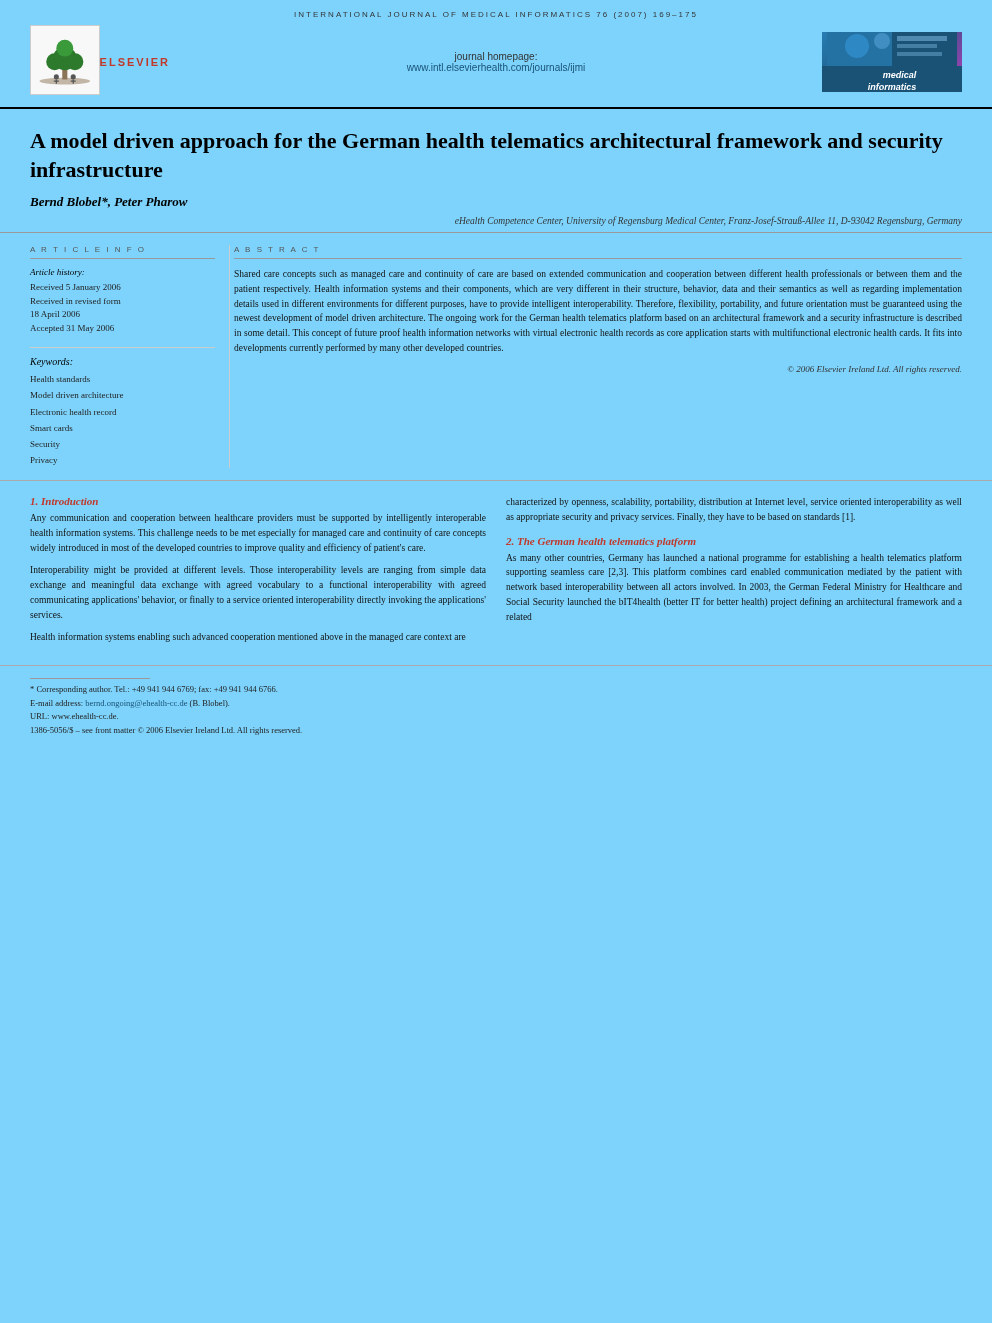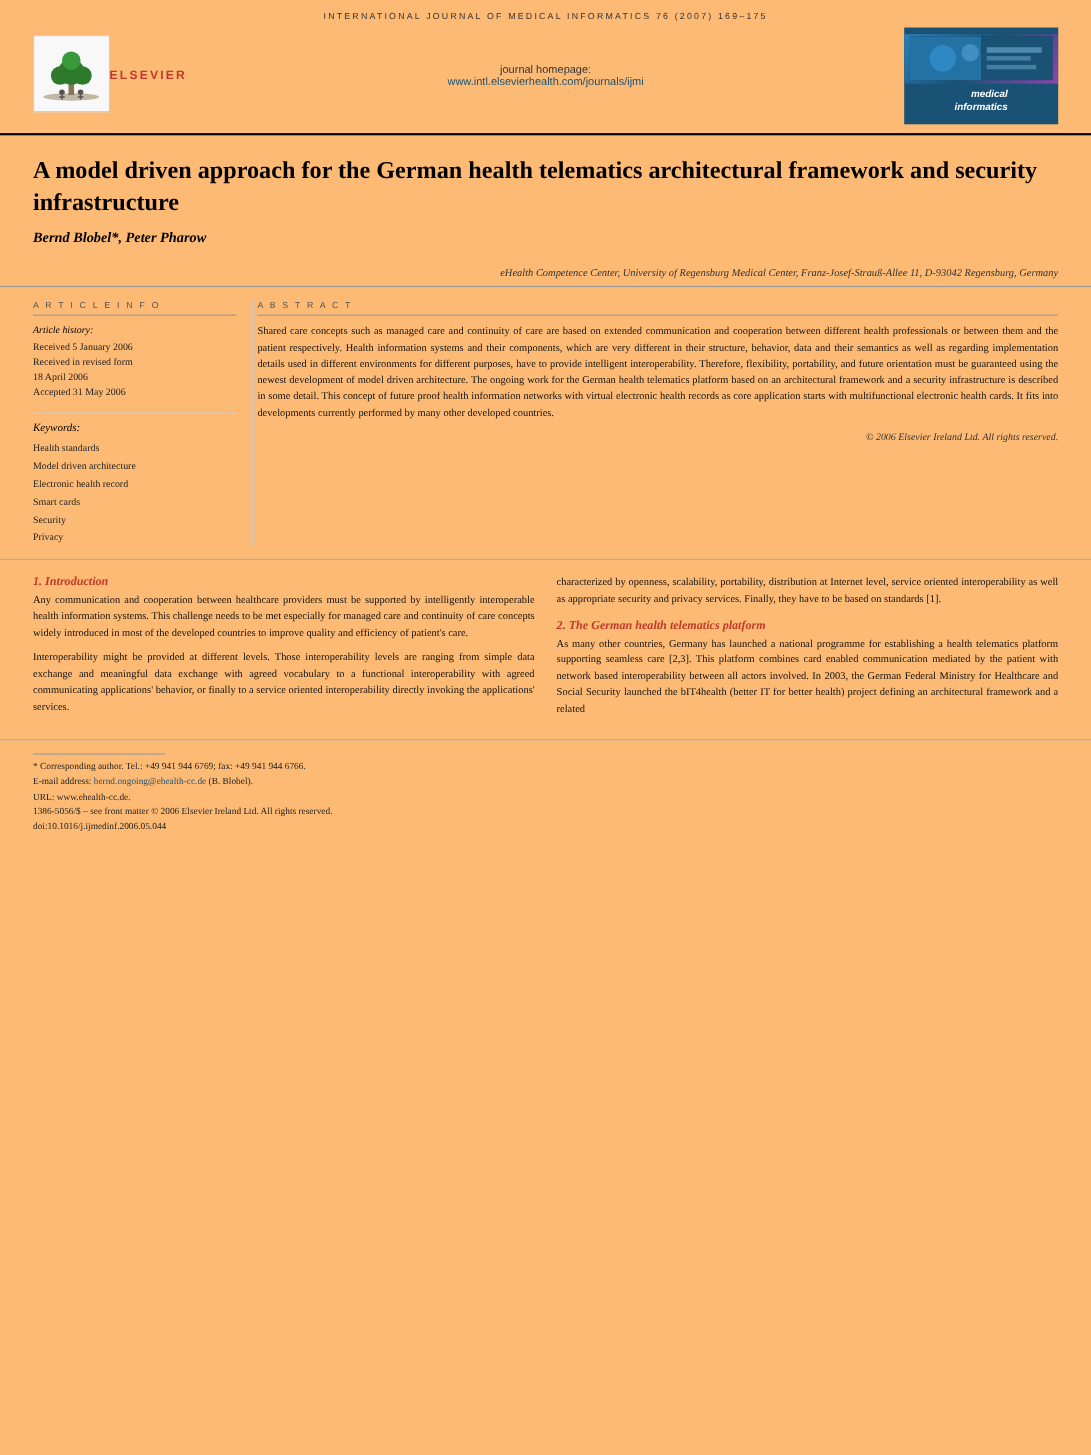--- a/index.html
+++ b/index.html
@@ -7,21 +7,21 @@
       background: #fff;
       font-family: 'Times New Roman', Times, serif;
       font-size: 10px;
       color: #000;
       width: 992px;
       min-height: 1323px;
     }
     .page {
       width: 992px;
       min-height: 1323px;
-      background: #fdba74;
+      background: #7dd3fc;
       padding: 0;
       position: relative;
     }
 
     
     .journal-top-line {
       text-align: center;
       font-size: 8px;
       letter-spacing: 2px;
       color: #333;
@@ -67,21 +67,21 @@
       font-family: Arial, sans-serif;
       font-size: 10px;
       color: #333;
     }
     .journal-homepage a {
       color: #1a5276;
       text-decoration: none;
     }
     .medical-informatics-logo {
       width: 140px;
-      height: 88px;
+      height: 60px;
       background: #1a5276;
       display: flex;
       flex-direction: column;
       align-items: center;
       justify-content: center;
       overflow: hidden;
       position: relative;
     }
     .mi-logo-text {
       color: #fff;
@@ -114,21 +114,21 @@
       font-weight: bold;
       line-height: 1.3;
       color: #000;
       font-family: 'Times New Roman', serif;
       margin-bottom: 10px;
     }
     .authors {
       font-size: 13px;
       font-style: italic;
       font-weight: bold;
-      margin-bottom: 20px;
+      margin-bottom: 6px;
     }
     .affiliation {
       font-size: 9.5px;
       color: #333;
       font-style: italic;
       text-align: right;
     }
 
     
     .two-column-section {
@@ -343,20 +343,21 @@
   </div>
 
   <div class="body-content">
 
     <div class="left-column">
       <div class="section-number">
         <span>1.</span>&nbsp;<span style="color:#c0392b; font-style:italic;">Introduction</span>
       </div>
       <div class="body-text">Any communication and cooperation between healthcare providers must be supported by intelligently interoperable health information systems. This challenge needs to be met especially for managed care and continuity of care concepts widely introduced in most of the developed countries to improve quality and efficiency of patient's care.</div>
       <div class="body-text">Interoperability might be provided at different levels. Those interoperability levels are ranging from simple data exchange and meaningful data exchange with agreed vocabulary to a functional interoperability with agreed communicating applications' behavior, or finally to a service oriented interoperability directly invoking the applications' services.</div>
+      <div class="body-text">Health information systems enabling such advanced cooperation mentioned above in the managed care context are</div>
     </div>
 
     <div class="right-column">
       <div class="body-text">characterized by openness, scalability, portability, distribution at Internet level, service oriented interoperability as well as appropriate security and privacy services. Finally, they have to be based on standards [1].</div>
 
       <div class="section-number" style="margin-top:10px;">
         <span>2.</span>&nbsp;<span style="color:#c0392b; font-style:italic;">The German health telematics platform</span>
       </div>
       <div class="body-text">As many other countries, Germany has launched a national programme for establishing a health telematics platform supporting seamless care [2,3]. This platform combines card enabled communication mediated by the patient with network based interoperability between all actors involved. In 2003, the German Federal Ministry for Healthcare and Social Security launched the bIT4health (better IT for better health) project defining an architectural framework and a related</div>
     </div>
@@ -368,16 +369,15 @@
     <div class="footnote-line">
       <span>E-mail address:</span>
       <a style="color:#1a5276;">bernd.ongoing@ehealth-cc.de</a>
       <span> (B. Blobel).</span>
     </div>
     <div class="footnote-line">
       <span>URL:</span>
       <span>www.ehealth-cc.de.</span>
     </div>
     <div class="footnote-line">1386-5056/$ – see front matter © 2006 Elsevier Ireland Ltd. All rights reserved.</div>
-    <div class="footnote-line">doi:10.1016/j.ijmedinf.2006.05.044</div>
   </div>
 
 </div>
 
 </body></html>

